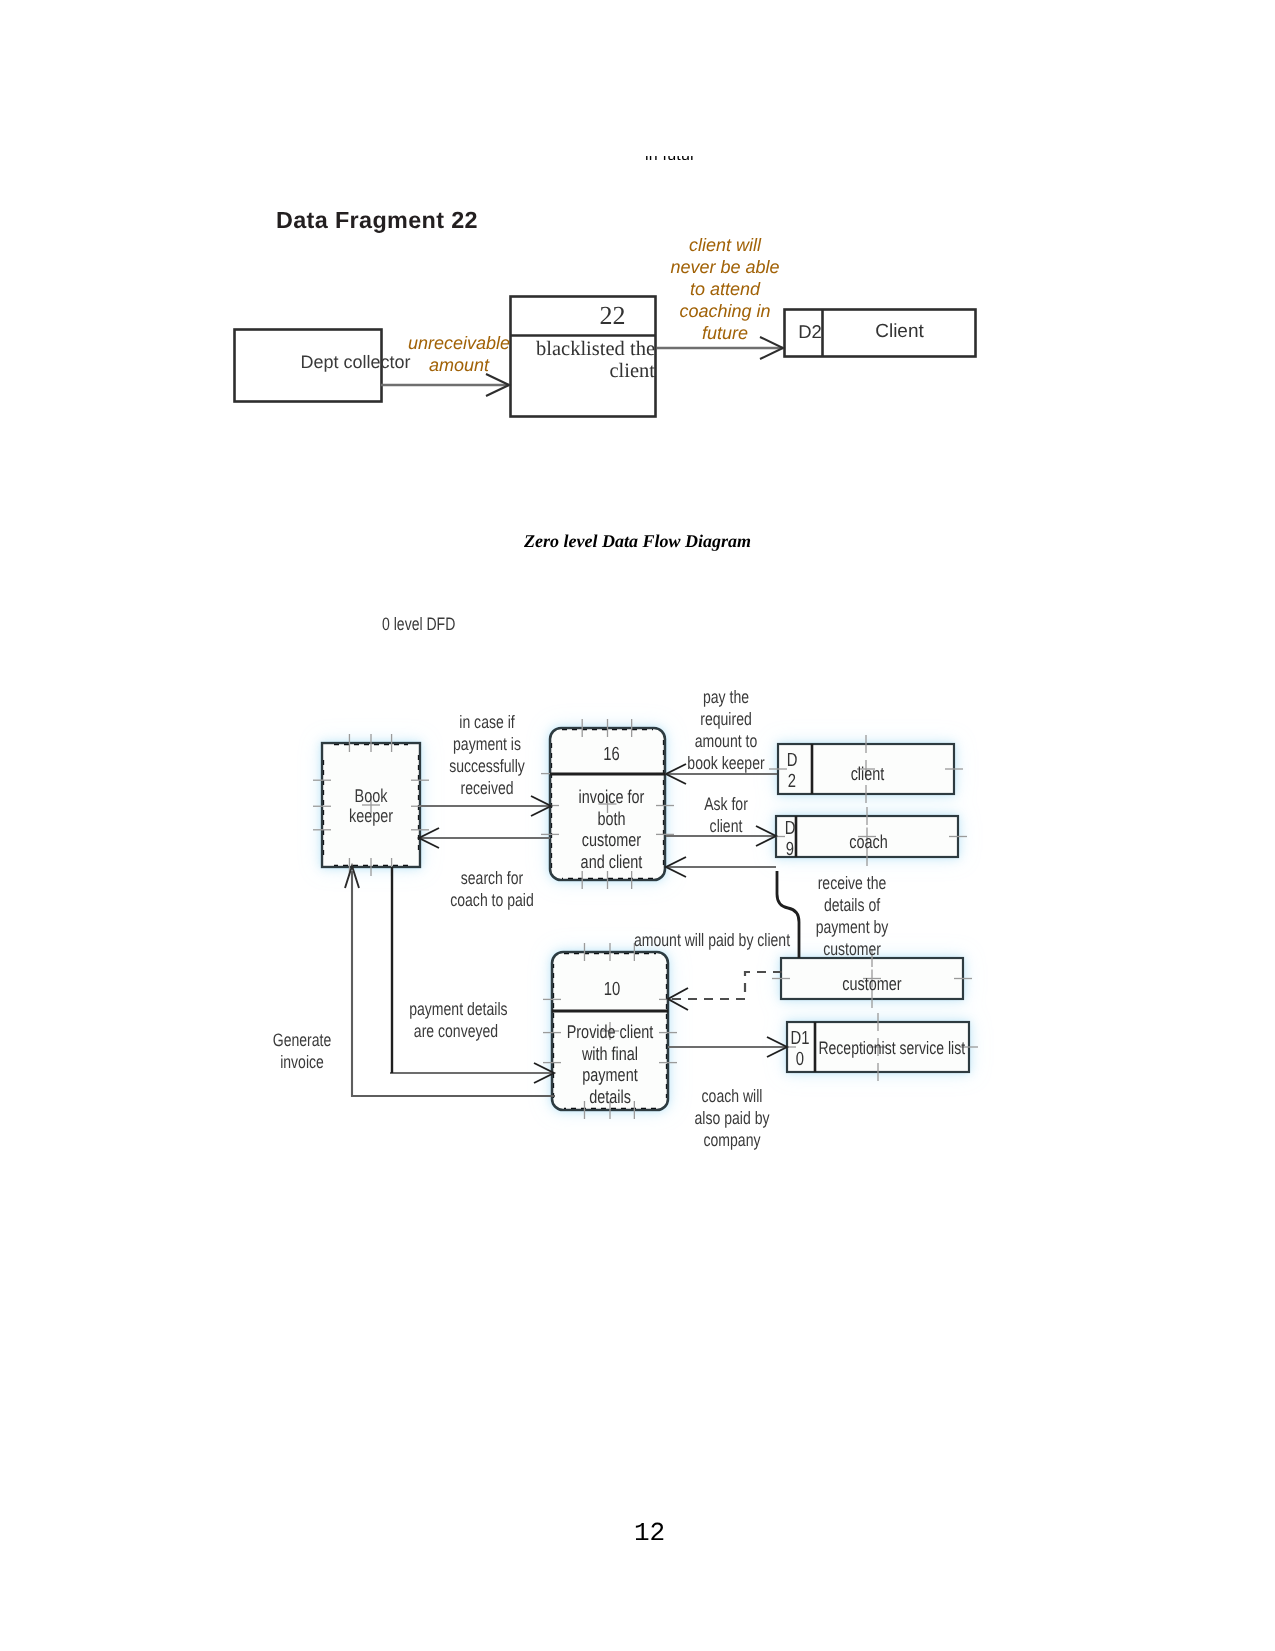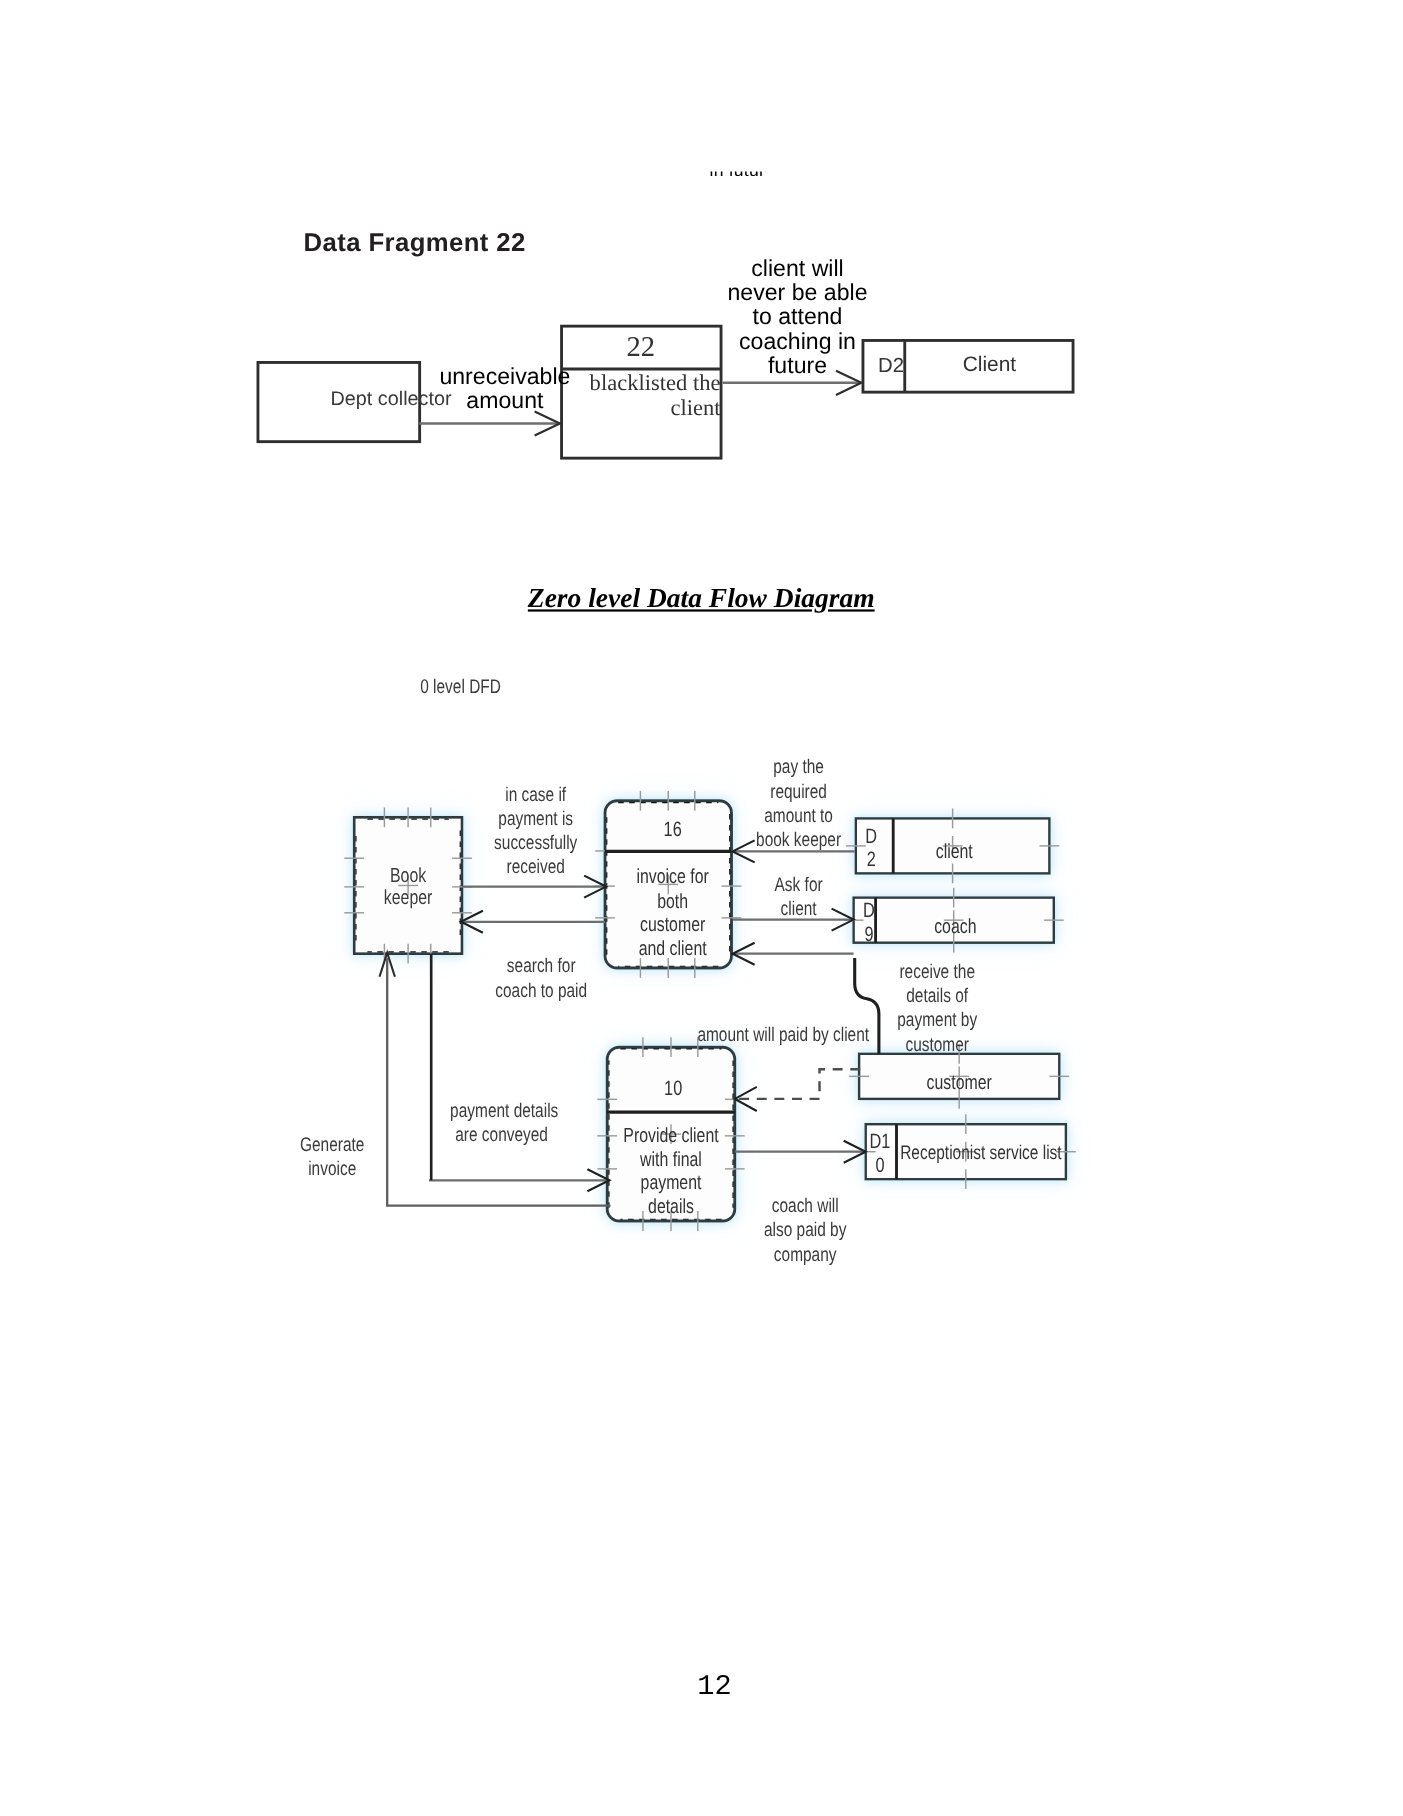--- a/index.html
+++ b/index.html
@@ -1,31 +1,31 @@
 <!DOCTYPE html>
 <html><head>
 <meta charset="utf-8">
 <title>Page 12</title>
 <style>
   html,body{margin:0;padding:0;}
   body{width:1275px;height:1651px;background:#ffffff;-webkit-font-smoothing:antialiased;text-rendering:geometricPrecision;font-family:"Liberation Serif",serif;position:relative;overflow:hidden;}
   .page{position:absolute;inset:0;}
   #frag-title{will-change:opacity;position:absolute;left:276px;top:195px;font-family:"Liberation Sans",sans-serif;font-weight:bold;font-size:23.4px;color:#231f20;letter-spacing:0.35px;margin-top:12px;}
-  #caption{will-change:opacity;position:absolute;left:0;top:531px;width:1275px;text-align:center;font-family:"Liberation Serif",serif;font-weight:bold;font-style:italic;font-size:25px;color:#000;text-decoration:underline;}
+  #caption{will-change:opacity;position:absolute;left:0;top:531px;width:1275px;text-align:center;font-family:"Liberation Serif",serif;font-weight:bold;font-style:italic;font-size:18px;color:#000;}
   #pagenum{will-change:opacity;position:absolute;left:0;top:1518px;width:1275px;text-align:center;font-family:Liberation Mono, monospace;font-size:26px;color:#000;margin-left:12px;}
   svg{position:absolute;}
   .lbl{position:absolute;text-align:center;color:#3a3a3a;line-height:1.15;white-space:nowrap;will-change:opacity;}
   
   .cond{transform:scaleX(0.78);transform-origin:center top;}
   .frag-entity{font-family:"Liberation Sans",sans-serif;font-size:18px;color:#3a3a3a;}
   .frag-pid{font-family:"Liberation Serif",serif;font-size:26px;color:#333;}
   .frag-pname{font-family:"Liberation Serif",serif;font-size:20.5px;color:#333;line-height:21.5px;text-align:right;}
   .frag-sid{font-family:"Liberation Sans",sans-serif;font-size:18.5px;color:#333;}
   .frag-sname{font-family:"Liberation Sans",sans-serif;font-size:19px;color:#333;}
-  .frag-flow{font-family:"Liberation Sans",sans-serif;font-size:21px;color:#000000;line-height:22px;}
+  .frag-flow{font-family:"Liberation Sans",sans-serif;font-size:18px;color:#a16207;line-height:22px;font-style:italic;}
   #dfd-title{will-change:opacity;position:absolute;left:382px;top:614px;width:130px;white-space:nowrap;text-align:left;font-family:"Liberation Sans",sans-serif;font-size:18px;color:#3a3a3a;transform:scaleX(0.78);transform-origin:left top;}
   .d-ent{font-family:"Liberation Sans",sans-serif;font-size:18.5px;color:#3a3a3a;line-height:19.5px;}
   .d-pid{font-family:"Liberation Sans",sans-serif;font-size:19px;color:#333;}
   .d-pname{font-family:"Liberation Sans",sans-serif;font-size:18.5px;color:#333;line-height:21.5px;}
   .d-sid{font-family:"Liberation Sans",sans-serif;font-size:19px;color:#333;line-height:21px;}
   .d-sname{font-family:"Liberation Sans",sans-serif;font-size:18.5px;color:#333;}
   .d-long{font-size:18px;}
   .d-flow{font-family:"Liberation Sans",sans-serif;font-size:18px;color:#3a3a3a;line-height:22px;}
   #sliver{position:absolute;left:645px;top:156px;width:51px;height:4px;overflow:hidden;text-align:left;filter:grayscale(1) blur(0.45px) contrast(1.2);}
   #sliver span{display:block;position:relative;top:-9.5px;font-family:"Liberation Sans",sans-serif;font-size:16px;color:#111;letter-spacing:0.2px;white-space:nowrap;}
@@ -60,21 +60,21 @@
       <path d="M 266 159 L 289 170 L 266 181" fill="none" stroke="#2e2e2e" stroke-width="2"></path>
     </g>
 
     <g>
       <line x1="437" y1="133" x2="563" y2="133" stroke="#6f6f6f" stroke-width="2.3"></line>
       <path d="M 540 122 L 563 133 L 540 144" fill="none" stroke="#2e2e2e" stroke-width="2"></path>
     </g>
   </svg>
 
   <div class="lbl frag-entity" style="left:234px;top:352px;width:147px;padding-left:48px;">Dept collector</div>
-  <div class="lbl frag-pid" style="left:510px;top:301px;width:145px;">22</div>
+  <div class="lbl frag-pid" style="left:540px;top:301px;width:145px;">22</div>
   <div class="lbl frag-pname" style="left:510px;top:339px;width:145px;"><span>blacklisted the</span><br><span>client</span></div>
   <div class="lbl frag-sid" style="left:792px;top:321px;width:36px;">D2</div>
   <div class="lbl frag-sname" style="left:824px;top:321px;width:151px;">Client</div>
   <div class="lbl frag-flow" style="left:398px;top:332px;width:122px;"><span>unreceivable</span><br><span>amount</span></div>
   <div class="lbl frag-flow" style="left:660px;top:234px;width:130px;"><span>client will</span><br><span>never be able</span><br><span>to attend</span><br><span>coaching in</span><br><span>future</span></div>
 
   <div id="frag-title">Data Fragment 22</div>
   <div id="caption">Zero level Data Flow Diagram</div>
 
   <div id="dfd-title" class="cond">0 level DFD</div>

